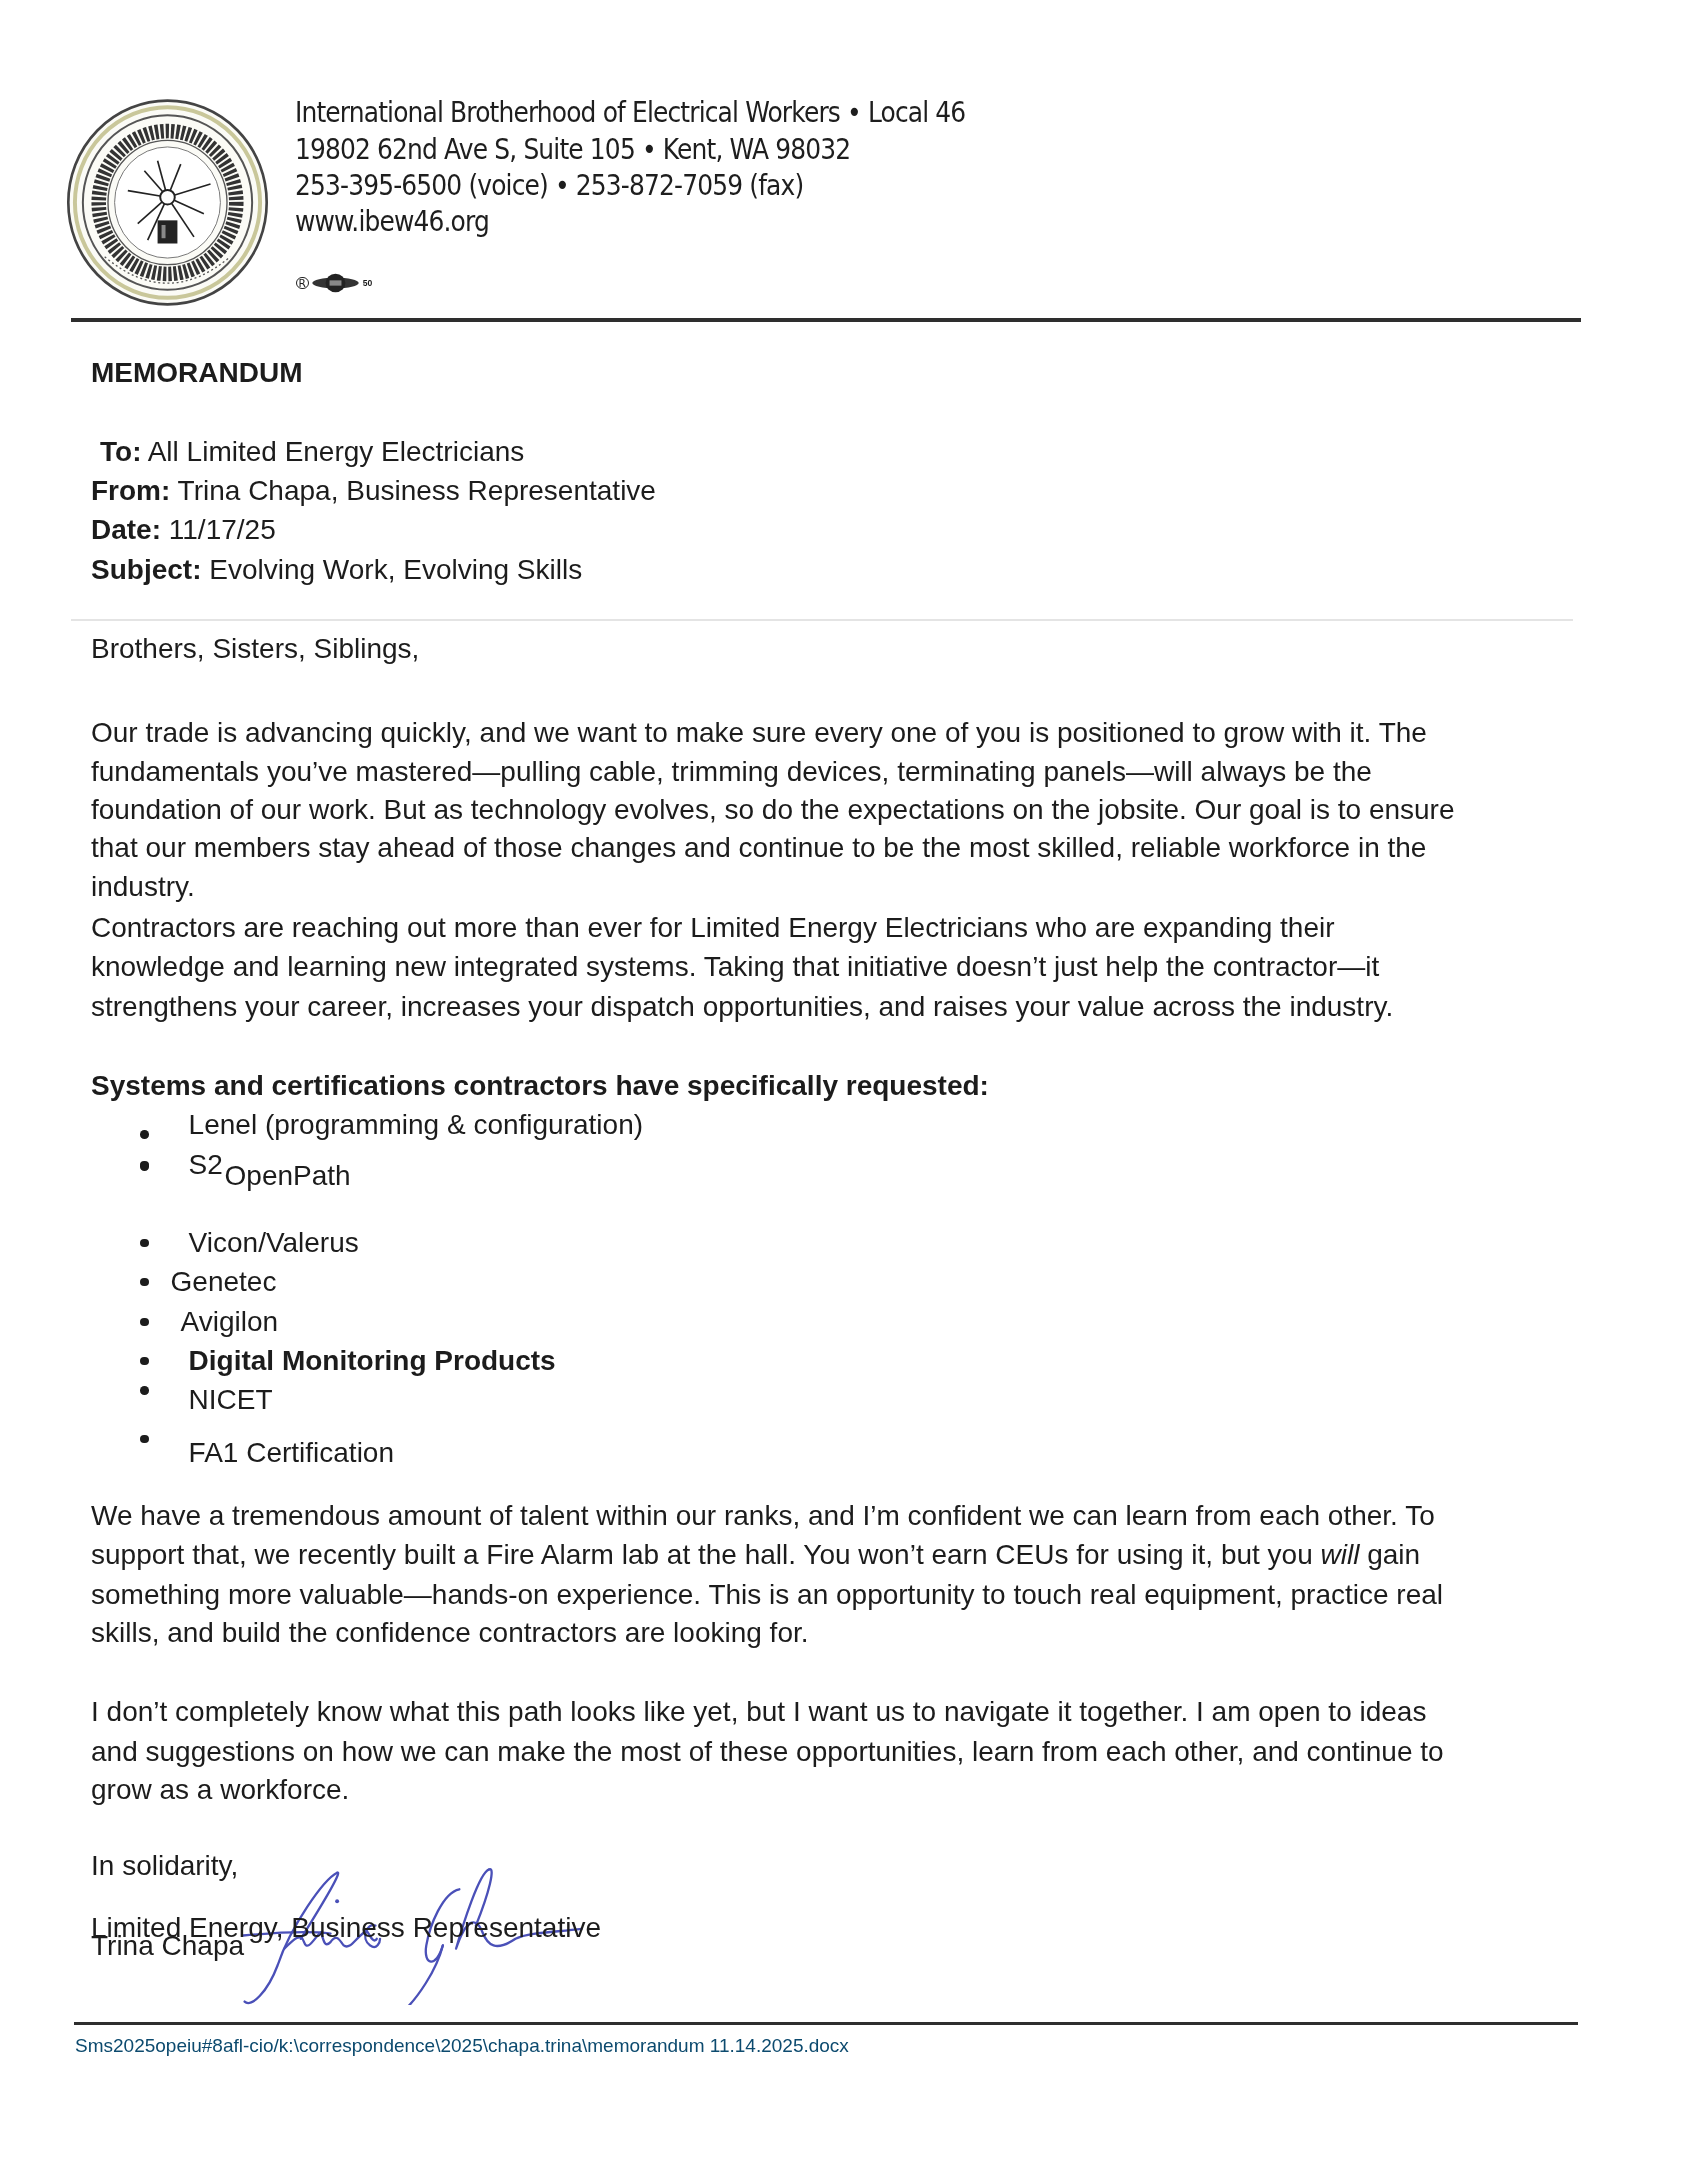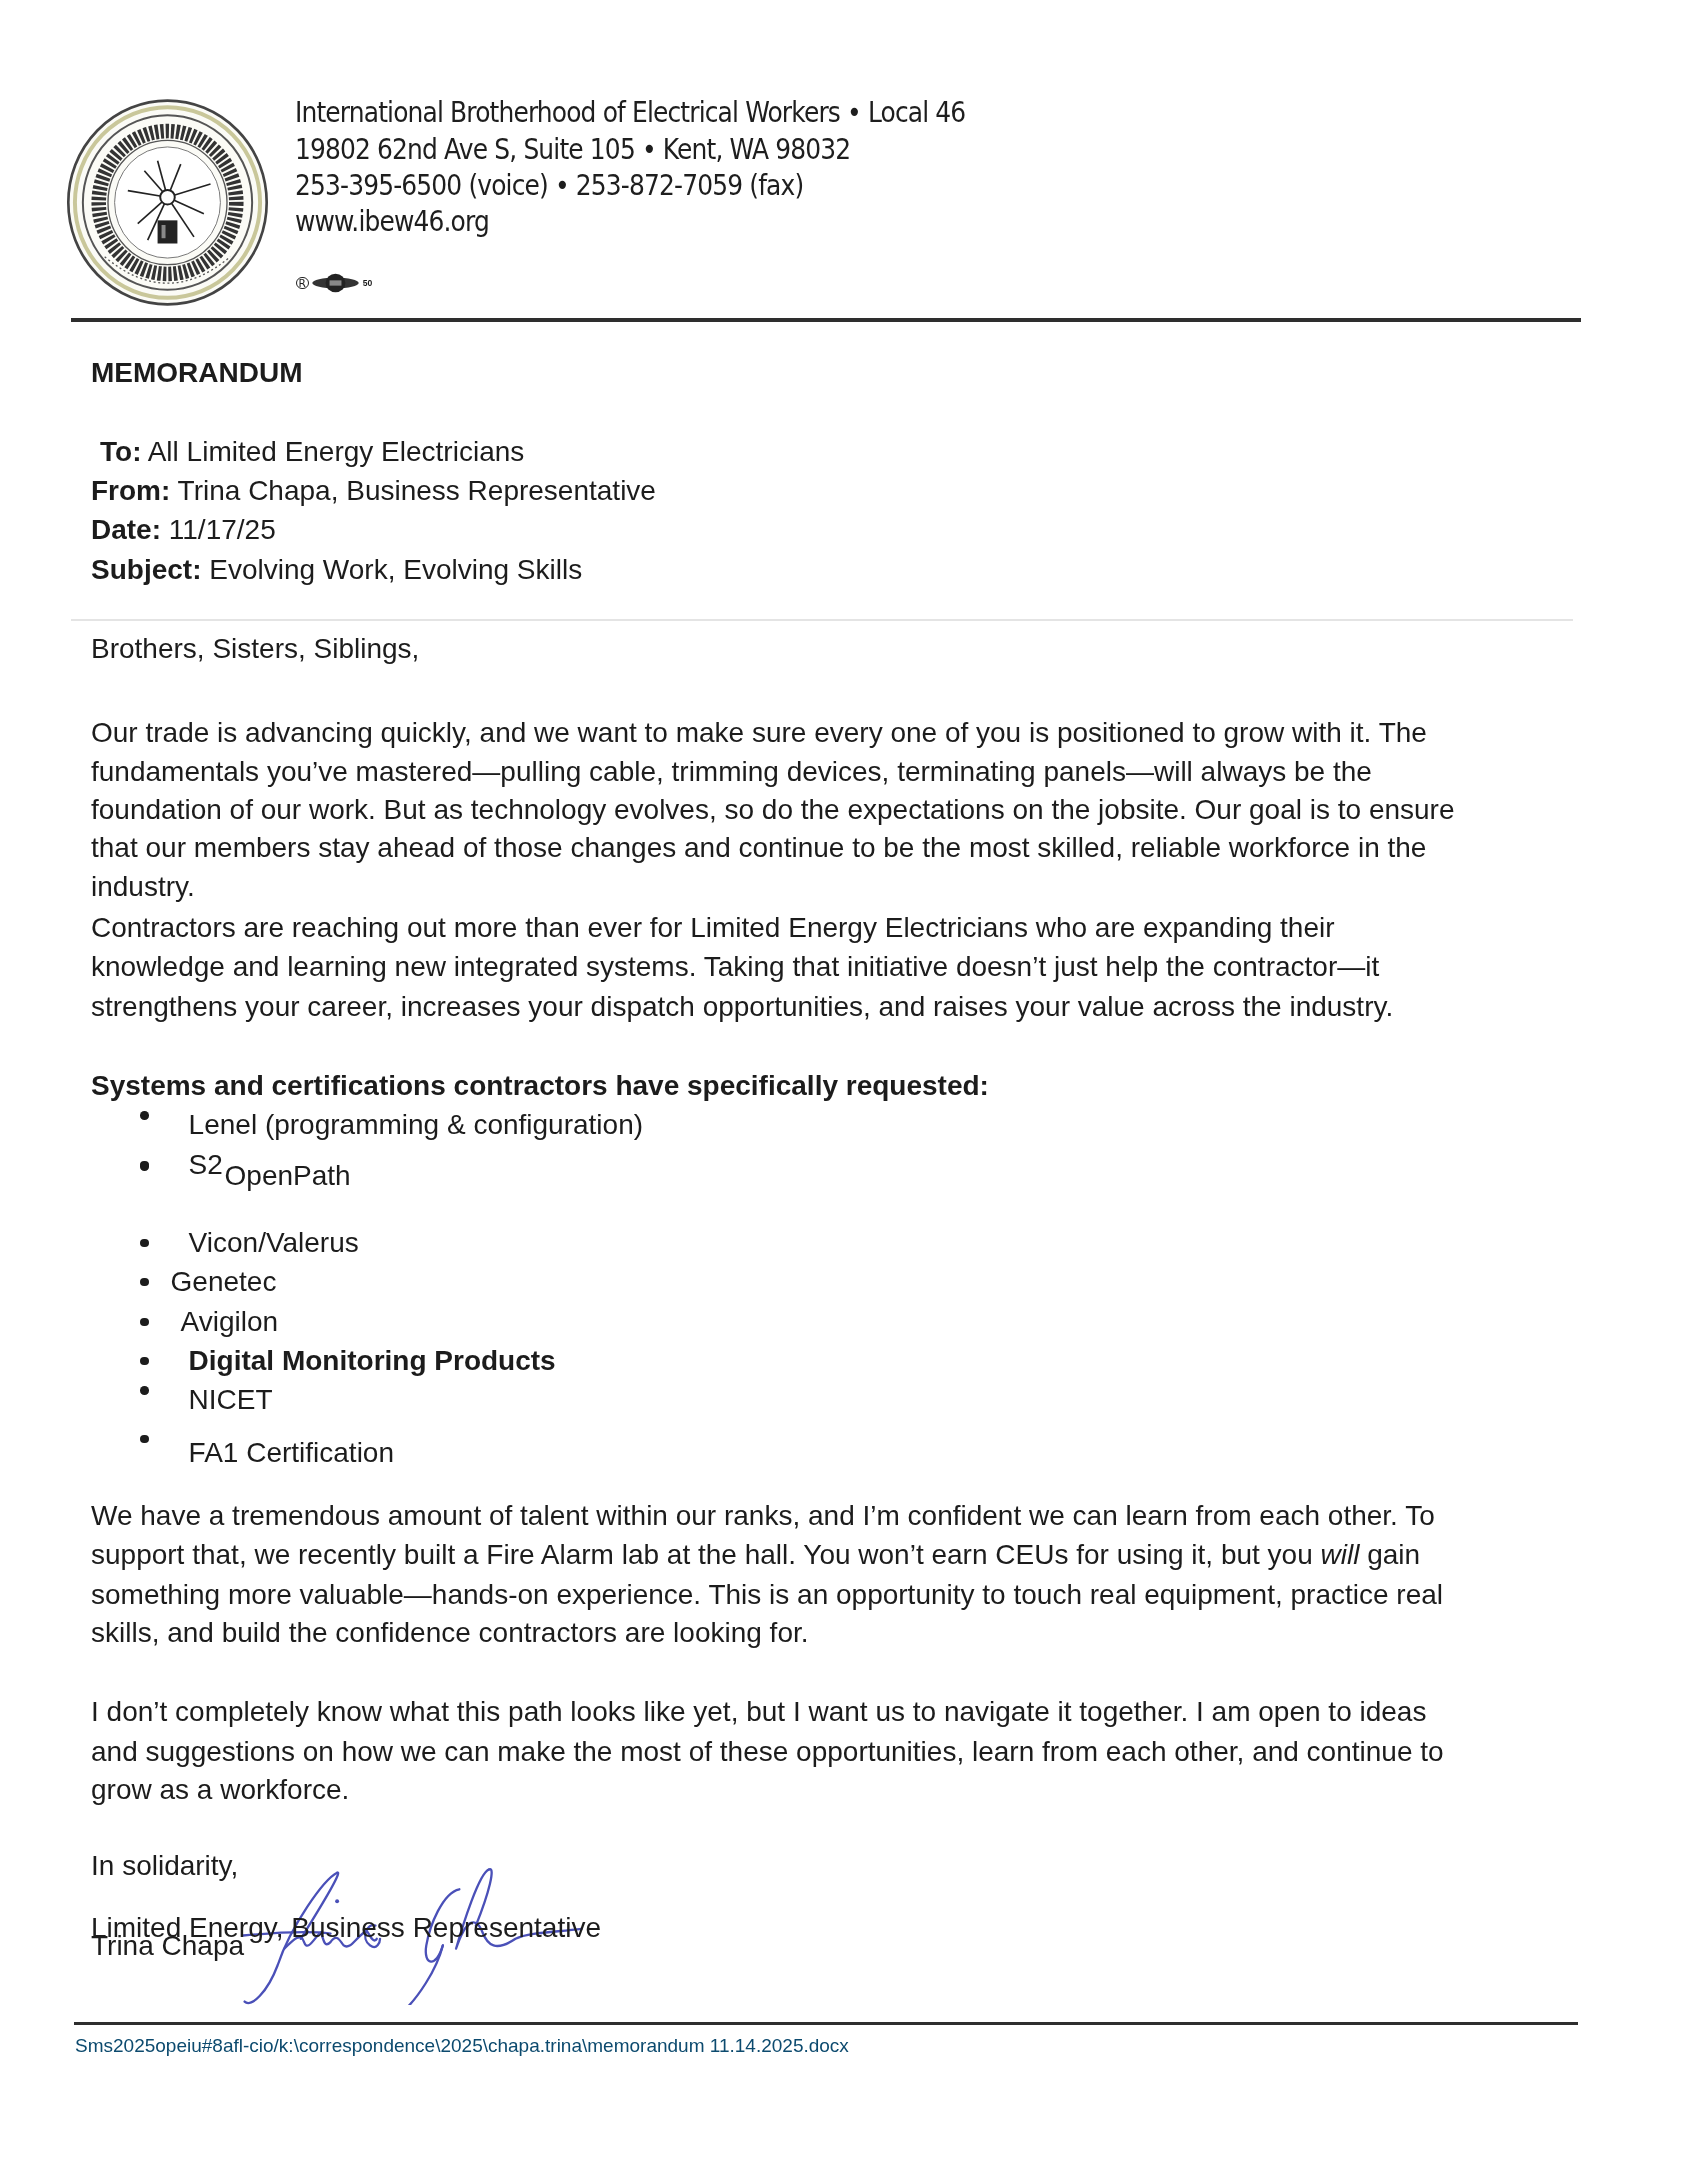--- a/index.html
+++ b/index.html
@@ -91,21 +91,21 @@
 
 <div>
   <div class="abs txt" style="left:91px;top:914px;">Contractors are reaching out more than ever for Limited Energy Electricians who are expanding their</div>
   <div class="abs txt" style="left:91px;top:953px;">knowledge and learning new integrated systems. Taking that initiative doesn’t just help the contractor—it</div>
   <div class="abs txt" style="left:91px;top:993px;">strengthens your career, increases your dispatch opportunities, and raises your value across the industry.</div>
 </div>
 
 <div class="abs txt b" style="left:91px;top:1072px;">Systems and certifications contractors have specifically requested:</div>
 
 <div>
-  <div class="abs" style="left:140px;top:1111px;height:28px;display:flex;align-items:flex-start;">
+  <div class="abs" style="left:140px;top:1111px;height:28px;display:flex;align-items:flex-end;">
     <span class="bullet"></span>
     <span class="txt" style="margin-left:40px;">Lenel (programming &amp; configuration)</span>
   </div>
   <div class="abs" style="left:140px;top:1151px;height:28px;display:flex;align-items:center;">
     <span class="bullet"></span>
     <span class="txt" style="margin-left:40px;">S2</span>
   </div>
   <div class="abs" style="left:140px;top:1162px;height:28px;display:flex;align-items:flex-start;gap:36px;">
     <span class="bullet"></span>
     <span class="txt" style="margin-left:40px;">OpenPath</span>

